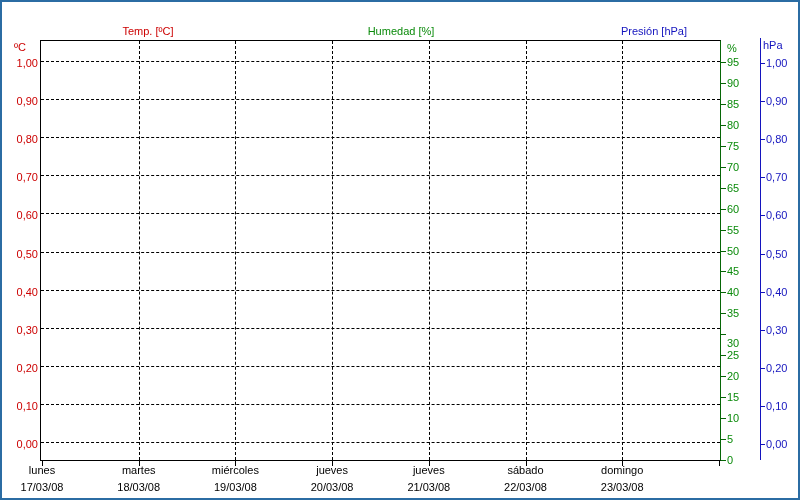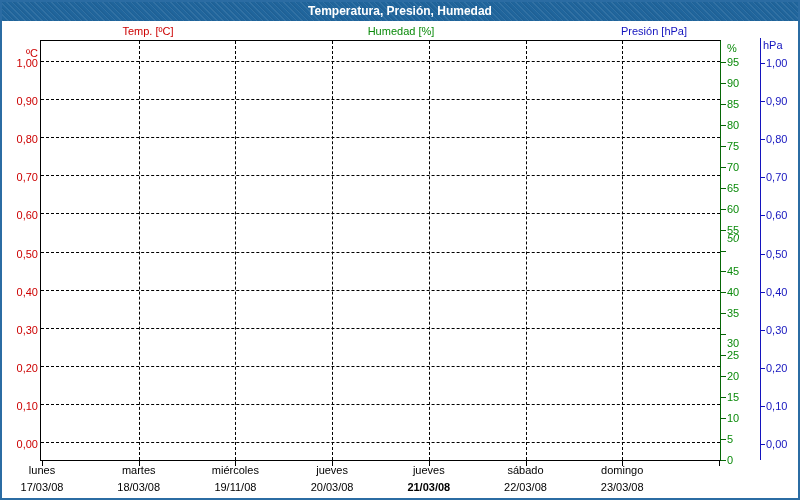--- a/index.html
+++ b/index.html
@@ -28,41 +28,38 @@
   #legend-pres{left:582px;}
   .plot{
     position:absolute;left:38px;top:38px;width:681px;height:421px;
     border:1px solid #000000;
     border-right:1px solid #066606;
     background:#ffffff;
   }
   .h-grid{position:absolute;left:0;width:679px;height:0;border-top:1px dashed #000000;}
   .v-grid{position:absolute;top:0;height:419px;width:0;border-left:1px dashed #000000;}
   .axis-unit{position:absolute;font-size:11px;height:13px;line-height:13px;white-space:nowrap;}
-  .unit-c{left:0;top:45px;width:36px;text-align:right;}
+  .unit-c{left:0;top:39px;width:36px;text-align:center;}
   .unit-pct{left:725px;top:40px;}
   .unit-hpa{left:761px;top:37px;}
   .ytick-label-left{position:absolute;left:0;width:36px;text-align:right;font-size:11px;height:12px;line-height:12px;}
   .ytick-label-green{position:absolute;left:725px;font-size:11px;height:12px;line-height:12px;}
   .ytick-label-blue{position:absolute;left:764px;font-size:11px;height:12px;line-height:12px;}
   .tick-green{position:absolute;left:719px;width:5px;height:1px;background:#066606;}
   .tick-blue{position:absolute;left:758px;width:5px;height:1px;background:#1414BE;}
   .tick-x{position:absolute;top:459px;width:1px;height:5px;background:#000000;}
   .blue-axis{position:absolute;left:758px;top:36px;width:1px;height:422px;background:#1414BE;}
   .day-name{position:absolute;top:462px;width:96px;text-align:center;font-size:11px;height:13px;line-height:13px;color:#000000;}
   .day-date{position:absolute;top:479px;width:96px;text-align:center;font-size:11px;height:13px;line-height:13px;color:#000000;}
 </style>
 </head>
 <body>
 
 <div class="frame">
 
-  <div class="titlebar">
-    <span>Temperatura, Presión, Humedad</span>
-  </div>
 
   <div>
     <span id="legend-temp" class="legend-item" style="color: rgb(204, 0, 0);">Temp. [ºC]</span>
     <span id="legend-hum" class="legend-item" style="color: rgb(10, 138, 10);">Humedad [%]</span>
     <span id="legend-pres" class="legend-item" style="color: rgb(20, 20, 190); text-align: center;">Presión [hPa]</span>
   </div>
 
   <span class="axis-unit unit-c" style="color: rgb(204, 0, 0);">ºC</span>
   <span class="axis-unit unit-pct" style="color: rgb(10, 138, 10);">%</span>
   <span class="axis-unit unit-hpa" style="color: rgb(20, 20, 190);">hPa</span>
@@ -136,21 +133,21 @@
     <div class="ytick-label-green" style="top: 137.75px; color: rgb(10, 138, 10);">75</div>
     <div class="tick-green" style="top: 164.7px;"></div>
     <div class="ytick-label-green" style="top: 158.7px; color: rgb(10, 138, 10);">70</div>
     <div class="tick-green" style="top: 185.65px;"></div>
     <div class="ytick-label-green" style="top: 179.65px; color: rgb(10, 138, 10); text-align: center;">65</div>
     <div class="tick-green" style="top: 206.6px;"></div>
     <div class="ytick-label-green" style="top: 200.6px; color: rgb(10, 138, 10);">60</div>
     <div class="tick-green" style="top: 227.55px;"></div>
     <div class="ytick-label-green" style="top: 221.55px; color: rgb(10, 138, 10);">55</div>
     <div class="tick-green" style="top: 248.5px;"></div>
-    <div class="ytick-label-green" style="top: 230px; color: rgb(10, 138, 10); font-style: italic;">50</div>
+    <div class="ytick-label-green" style="top: 243px; color: rgb(10, 138, 10);">50</div>
     <div class="tick-green" style="top: 269.45px;"></div>
     <div class="ytick-label-green" style="top: 263.45px; color: rgb(10, 138, 10);">45</div>
     <div class="tick-green" style="top: 290.4px;"></div>
     <div class="ytick-label-green" style="top: 284.4px; color: rgb(10, 138, 10);">40</div>
     <div class="tick-green" style="top: 311.35px;"></div>
     <div class="ytick-label-green" style="top: 305.35px; color: rgb(10, 138, 10);">35</div>
     <div class="tick-green" style="top: 332.3px;"></div>
     <div class="ytick-label-green" style="top: 335px; color: rgb(10, 138, 10);">30</div>
     <div class="tick-green" style="top: 353.25px;"></div>
     <div class="ytick-label-green" style="top: 347.25px; color: rgb(10, 138, 10);">25</div>
@@ -170,22 +167,22 @@
     <div class="tick-x" style="left: 330.1px;"></div>
     <div class="tick-x" style="left: 426.8px;"></div>
     <div class="tick-x" style="left: 523.5px;"></div>
     <div class="tick-x" style="left: 620.2px;"></div>
     <div class="tick-x" style="left: 716.9px;"></div>
     <div class="day-name" style="left: -8px;">lunes</div>
     <div class="day-date" style="left: -8px;">17/03/08</div>
     <div class="day-name" style="left: 88.7px;">martes</div>
     <div class="day-date" style="left: 88.7px;">18/03/08</div>
     <div class="day-name" style="left: 185.4px;">miércoles</div>
-    <div class="day-date" style="left: 185.4px;">19/11/08</div>
+    <div class="day-date" style="left: 185.4px;">19/03/08</div>
     <div class="day-name" style="left: 282.1px;">jueves</div>
     <div class="day-date" style="left: 282.1px;">20/03/08</div>
     <div class="day-name" style="left: 378.8px;">jueves</div>
-    <div class="day-date" style="left: 378.8px; font-weight: bold;">21/03/08</div>
+    <div class="day-date" style="left: 378.8px;">21/03/08</div>
     <div class="day-name" style="left: 475.5px;">sábado</div>
     <div class="day-date" style="left: 475.5px;">22/03/08</div>
     <div class="day-name" style="left: 572.2px;">domingo</div>
     <div class="day-date" style="left: 572.2px;">23/03/08</div>
   </div>
 
 </body></html>

